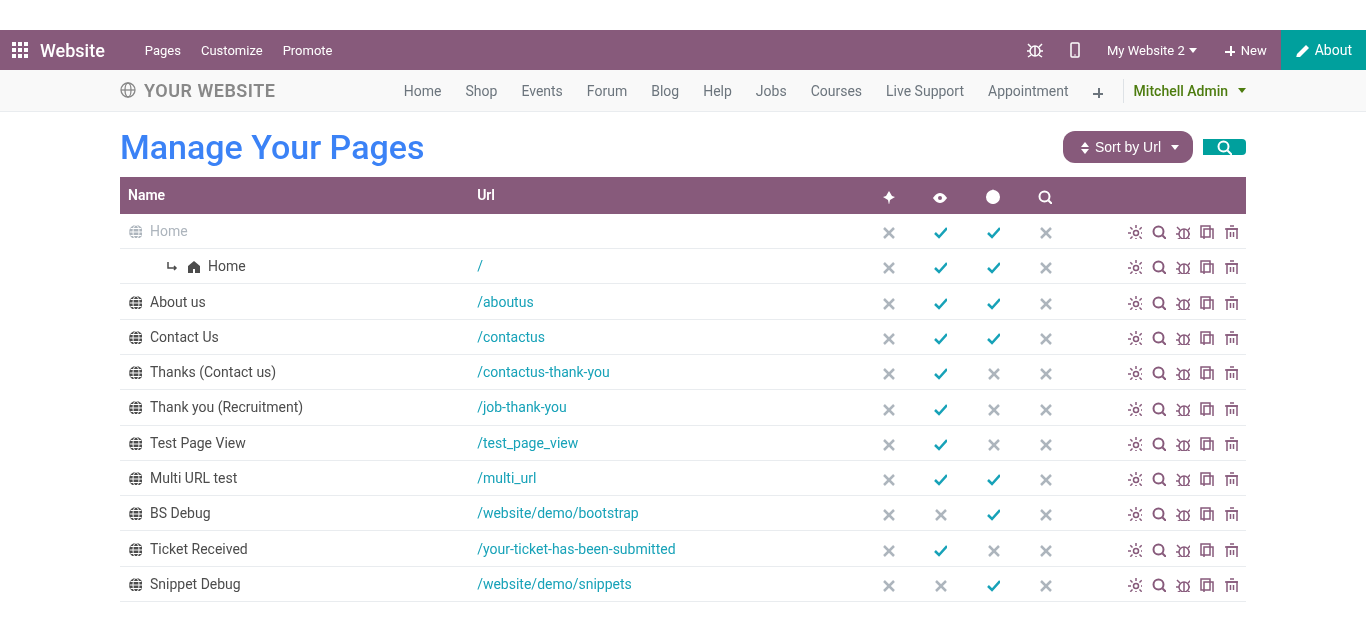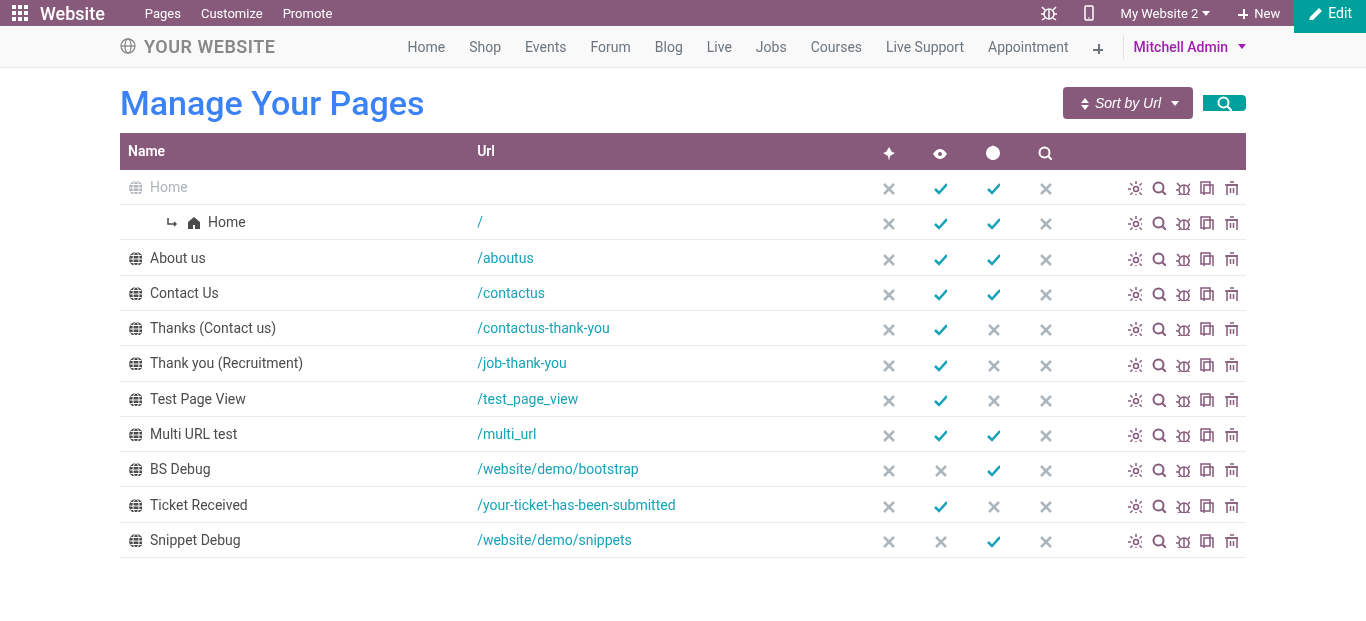--- a/index.html
+++ b/index.html
@@ -1,35 +1,35 @@
 <!DOCTYPE html>
 <html><head>
 <meta charset="utf-8">
 <style>
 * { margin: 0; padding: 0; box-sizing: border-box; }
 body { font-family: -apple-system, BlinkMacSystemFont, "Segoe UI", Roboto, "Helvetica Neue", Arial, sans-serif; font-size: 14px; color: #4c4c4c; background: #fff; }
-.top-nav { background: #875A7B; height: 26px; display: flex; align-items: center; color: #fff; position: relative; }
+.top-nav { background: #875A7B; height: 40px; display: flex; align-items: center; color: #fff; position: relative; margin-top: 30px; }
 .top-nav .apps-icon { padding: 0 12px; cursor: pointer; display: flex; align-items: center; justify-content: center; }
 .top-nav .brand { font-size: 18px; font-weight: 500; padding-right: 30px; }
 .top-nav .menu-item { padding: 0 10px; cursor: pointer; font-size: 13px; }
 .top-nav .spacer { flex: 1; }
 .top-nav .right-item { padding: 0 12px; cursor: pointer; font-size: 13px; display: flex; align-items: center; height: 40px; }
 .top-nav .btn-new { display: flex; align-items: center; gap: 6px; padding: 0 14px; }
 .top-nav .btn-edit { background: #00A09D; display: flex; align-items: center; gap: 6px; padding: 0 14px; height: 40px; }
 .sub-nav { background: #f9f9f9; border-bottom: 1px solid #e9ecef; height: 42px; display: flex; align-items: center; padding: 0 120px; }
 .sub-nav .site-logo { font-size: 18px; font-weight: 600; color: #888; display: flex; align-items: center; gap: 6px; letter-spacing: 0.5px; }
 .sub-nav .spacer { flex: 1; }
 .sub-nav .nav-link { padding: 0 12px; color: #6c757d; text-decoration: none; cursor: pointer; font-size: 14px; }
 .sub-nav .plus-icon { padding: 0 10px; color: #6c757d; cursor: pointer; }
 .sub-nav .divider { width: 1px; height: 24px; background: #dee2e6; margin: 0 10px; }
-.sub-nav .user-menu { color: #a21caf; font-weight: 500; cursor: pointer; display: flex; align-items: center; gap: 6px; }
+.sub-nav .user-menu { color: #4d7c0f; font-weight: 500; cursor: pointer; display: flex; align-items: center; gap: 6px; }
 .content { padding: 15px 120px 40px; }
 .page-header { display: flex; align-items: center; margin-bottom: 10px; }
 .page-header h1 { font-size: 34px; font-weight: 500; color: #3b82f6; flex: 1; }
-.btn-sort { background: #875A7B; color: #fff; border: none; padding: 8px 14px; border-radius: 4px; cursor: pointer; font-size: 14px; display: flex; align-items: center; gap: 6px; margin-right: 10px; font-style: italic; }
+.btn-sort { background: #875A7B; color: #fff; border: none; padding: 8px 14px; border-radius: 12px; cursor: pointer; font-size: 14px; display: flex; align-items: center; gap: 6px; margin-right: 10px; }
 .search-group { display: flex; }
 .search-input { border: 1px solid #ced4da; border-right: none; padding: 7px 12px; border-radius: 4px 0 0 4px; width: 180px; font-size: 14px; }
 .search-btn { background: #00A09D; color: #fff; border: none; padding: 0 14px; border-radius: 0 4px 4px 0; cursor: pointer; }
 table { width: 100%; border-collapse: collapse; }
 thead tr { background: #875A7B; color: #fff; }
 thead th { padding: 10px 8px; text-align: left; font-weight: 600; font-size: 14px; }
 tbody tr { border-bottom: 1px solid #e9ecef; }
 tbody td { padding: 9px 8px; vertical-align: middle; }
 .col-name { width: 320px; }
 .col-url { width: 360px; }
@@ -179,38 +179,38 @@
   <div class="right-item btn-new">
       <svg width="12" height="12">
         <use href="#i-plus"></use>
       </svg>
       <span>New</span>
     </div>
   <div class="btn-edit">
       <svg width="14" height="14">
         <use href="#i-pencil"></use>
       </svg>
-      <span>Edit</span>
+      <span>About</span>
     </div>
 </div>
 
 <div class="sub-nav">
   <div class="site-logo">
     <svg width="18" height="18">
         <use href="#i-globe"></use>
       </svg>
     <span>YOUR WEBSITE</span>
   </div>
   <div class="spacer"></div>
   <a class="nav-link">Home</a>
   <a class="nav-link">Shop</a>
   <a class="nav-link">Events</a>
   <a class="nav-link">Forum</a>
   <a class="nav-link">Blog</a>
-  <a class="nav-link">Live</a>
+  <a class="nav-link">Help</a>
   <a class="nav-link">Jobs</a>
   <a class="nav-link">Courses</a>
   <a class="nav-link">Live Support</a>
   <a class="nav-link">Appointment</a>
   <span class="plus-icon"><svg width="12" height="12">
         <use href="#i-plus"></use>
       </svg></span>
   <div class="divider"></div>
   <div class="user-menu">
       <span>Mitchell Admin</span>

